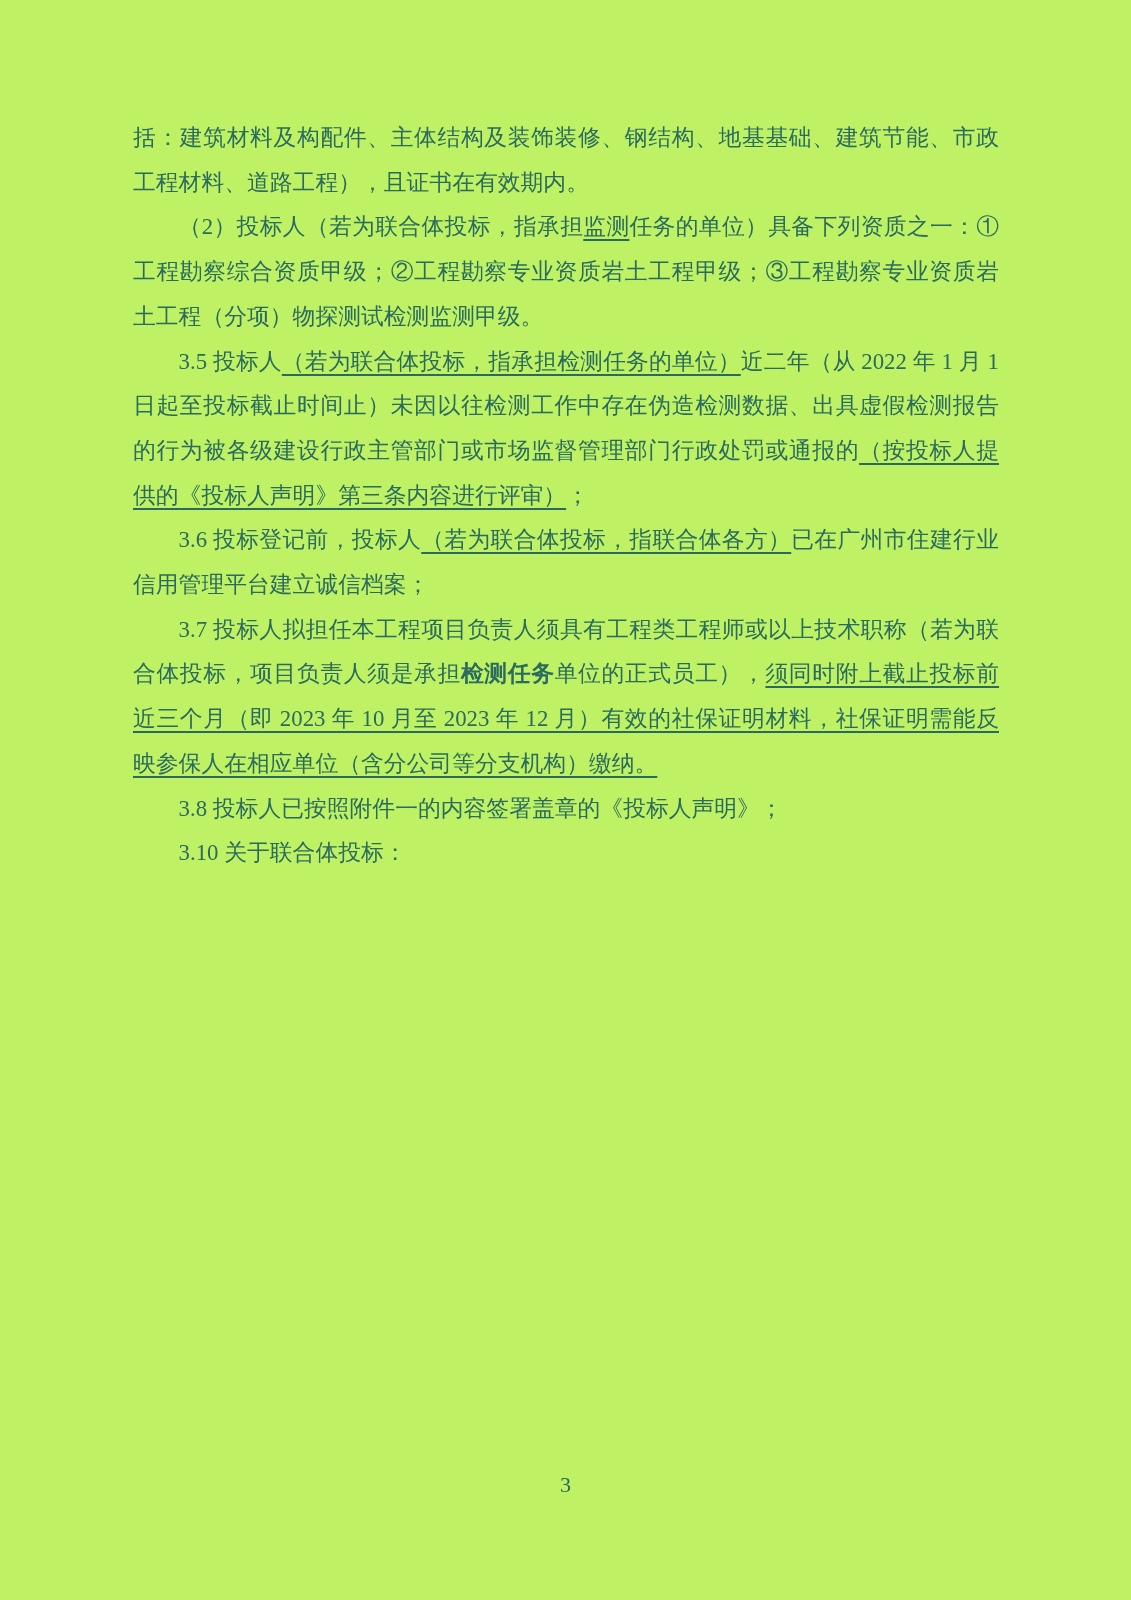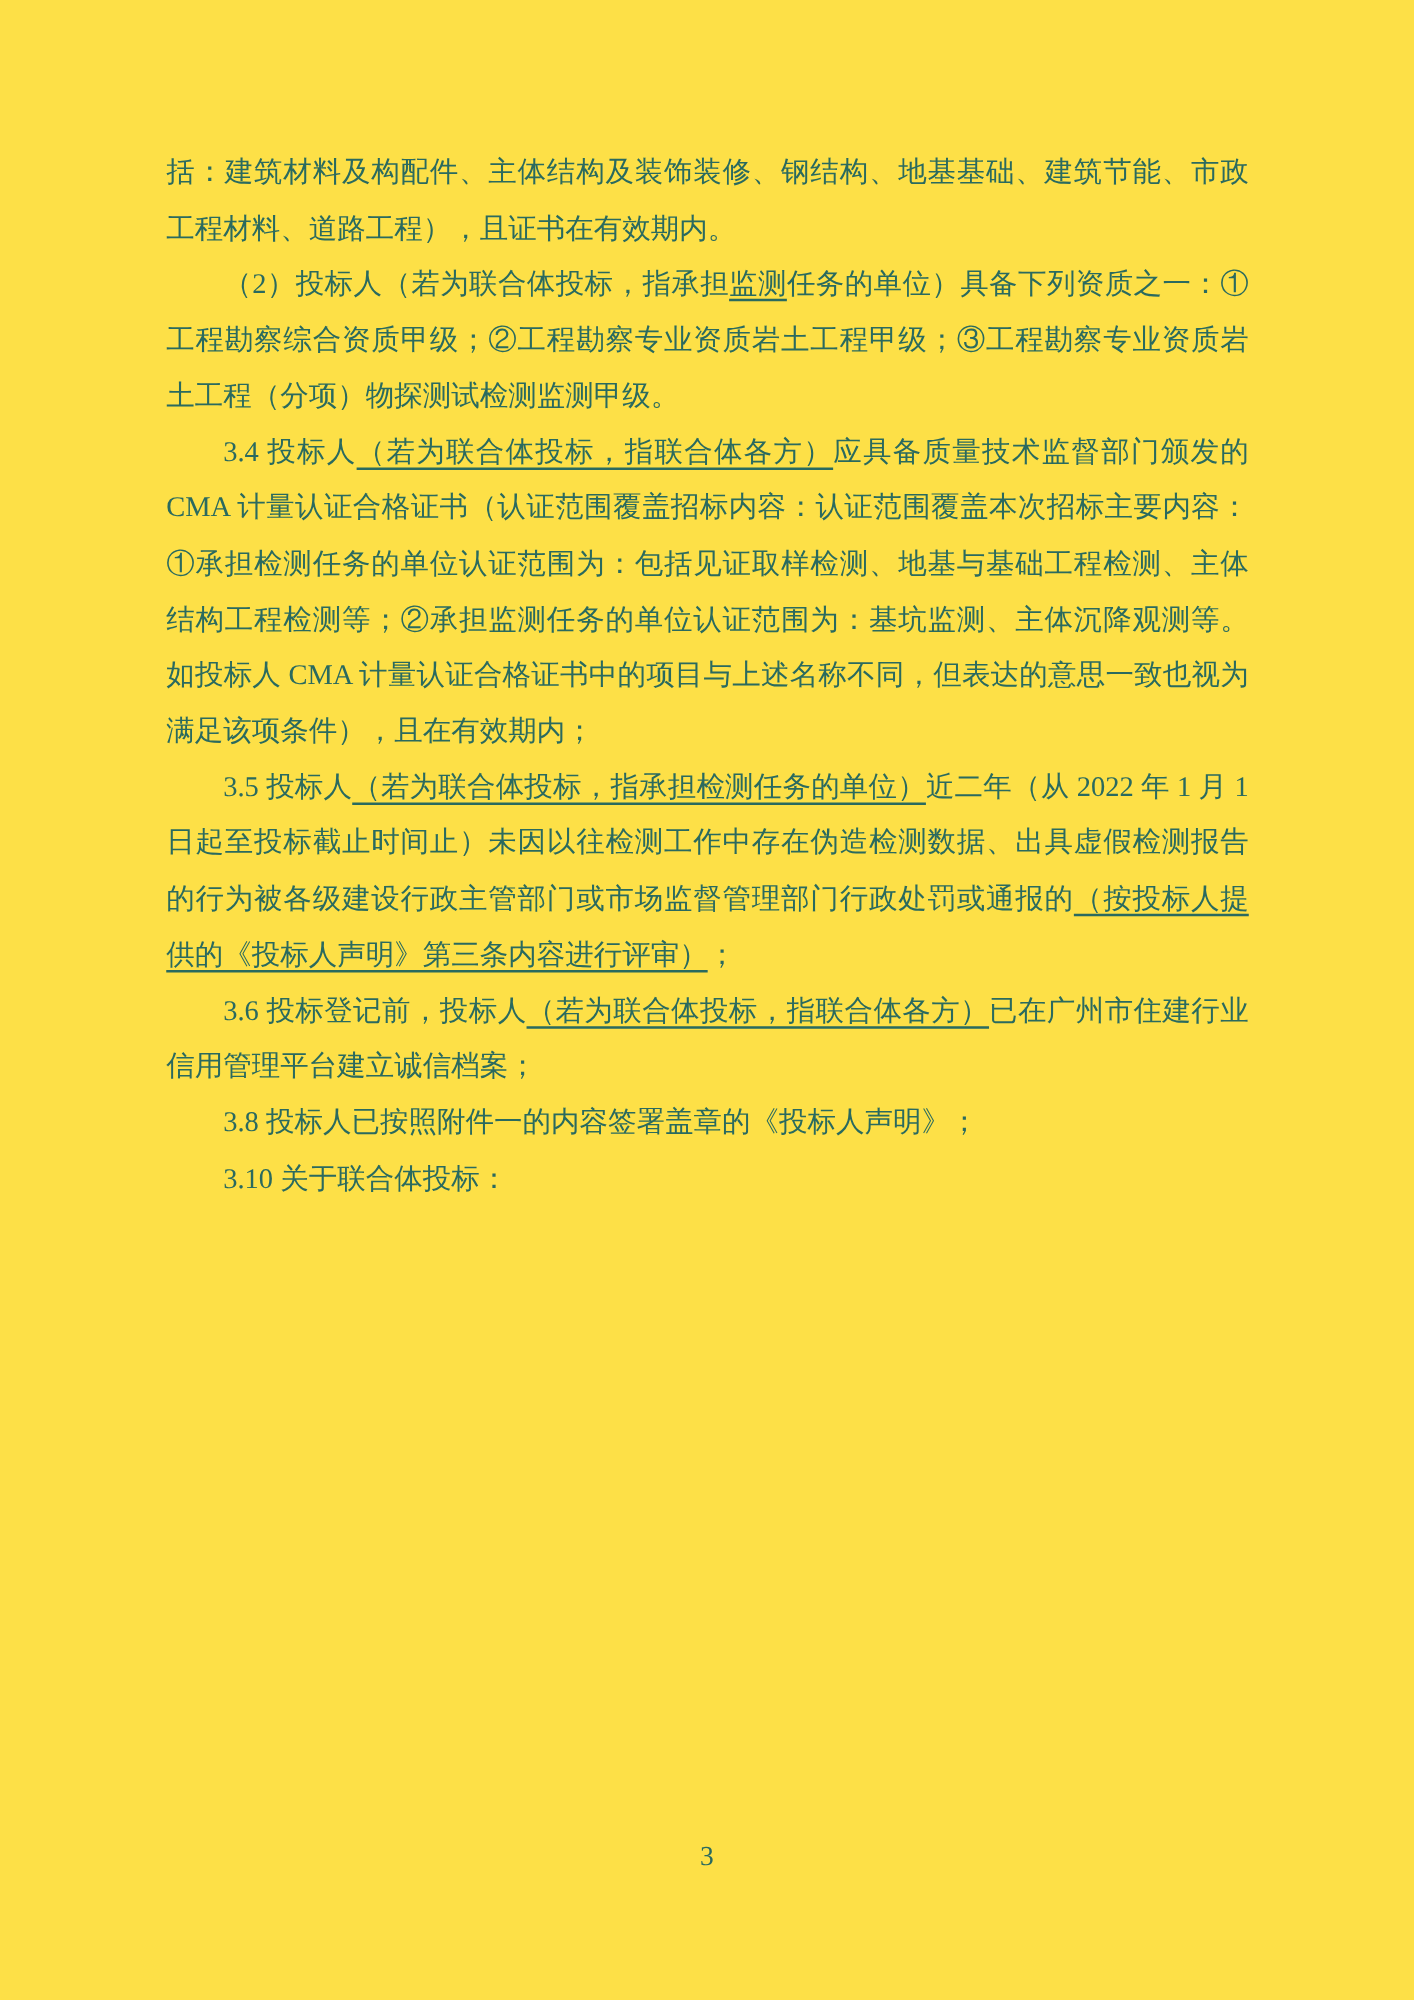--- a/index.html
+++ b/index.html
@@ -56,26 +56,26 @@
   }
   .page-num {
     font-size: 22px;
     color: #2a6a5f;
     line-height: 30px;
   }
 </style>
 </head>
 <body>
 
-<div class="page" style="background: #fde047;">
+<div class="page" style="background: #bef264;">
   <div class="doc-body" id="doc-body" style="color: rgb(42, 106, 95);">
       <p class="para"><span class="run">括：建筑材料及构配件、主体结构及装饰装修、钢结构、地基基础、建筑节能、市政工程材料、道路工程），且证书在有效期内。</span></p>
       <p class="para indent"><span class="run">（2）投标人（若为联合体投标，指承担</span><span class="run u">监测</span><span class="run">任务的单位）具备下列资质之一：①工程勘察综合资质甲级；②工程勘察专业资质岩土工程甲级；③工程勘察专业资质岩土工程（分项）物探测试检测监测甲级。</span></p>
-      <p class="para indent"><span class="run">3.4 投标人</span><span class="run u">（若为联合体投标，指联合体各方）</span><span class="run">应具备质量技术监督部门颁发的 CMA 计量认证合格证书（认证范围覆盖招标内容：认证范围覆盖本次招标主要内容：①承担检测任务的单位认证范围为：包括见证取样检测、地基与基础工程检测、主体结构工程检测等；②承担监测任务的单位认证范围为：基坑监测、主体沉降观测等。如投标人 CMA 计量认证合格证书中的项目与上述名称不同，但表达的意思一致也视为满足该项条件），且在有效期内；</span></p>
       <p class="para indent"><span class="run">3.5 投标人</span><span class="run u">（若为联合体投标，指承担检测任务的单位）</span><span class="run">近二年（从 2022 年 1 月 1 日起至投标截止时间止）未因以往检测工作中存在伪造检测数据、出具虚假检测报告的行为被各级建设行政主管部门或市场监督管理部门行政处罚或通报的</span><span class="run u">（按投标人提供的《投标人声明》第三条内容进行评审）</span><span class="run">；</span></p>
       <p class="para indent"><span class="run">3.6 投标登记前，投标人</span><span class="run u">（若为联合体投标，指联合体各方）</span><span class="run">已在广州市住建行业信用管理平台建立诚信档案；</span></p>
+      <p class="para indent"><span class="run">3.7 投标人拟担任本工程项目负责人须具有工程类工程师或以上技术职称（若为联合体投标，项目负责人须是承担</span><span class="run b">检测任务</span><span class="run">单位的正式员工），</span><span class="run u">须同时附上截止投标前近三个月（即 2023 年 10 月至 2023 年 12 月）有效的社保证明材料，社保证明需能反映参保人在相应单位（含分公司等分支机构）缴纳。</span></p>
       <p class="para indent"><span class="run">3.8 投标人已按照附件一的内容签署盖章的《投标人声明》；</span></p>
       <p class="para indent"><span class="run">3.10 关于联合体投标：</span></p>
     </div>
   <div class="footer">
     <span class="page-num" style="color: rgb(42, 106, 95);">3</span>
   </div>
 </div>
 
 </body></html>

